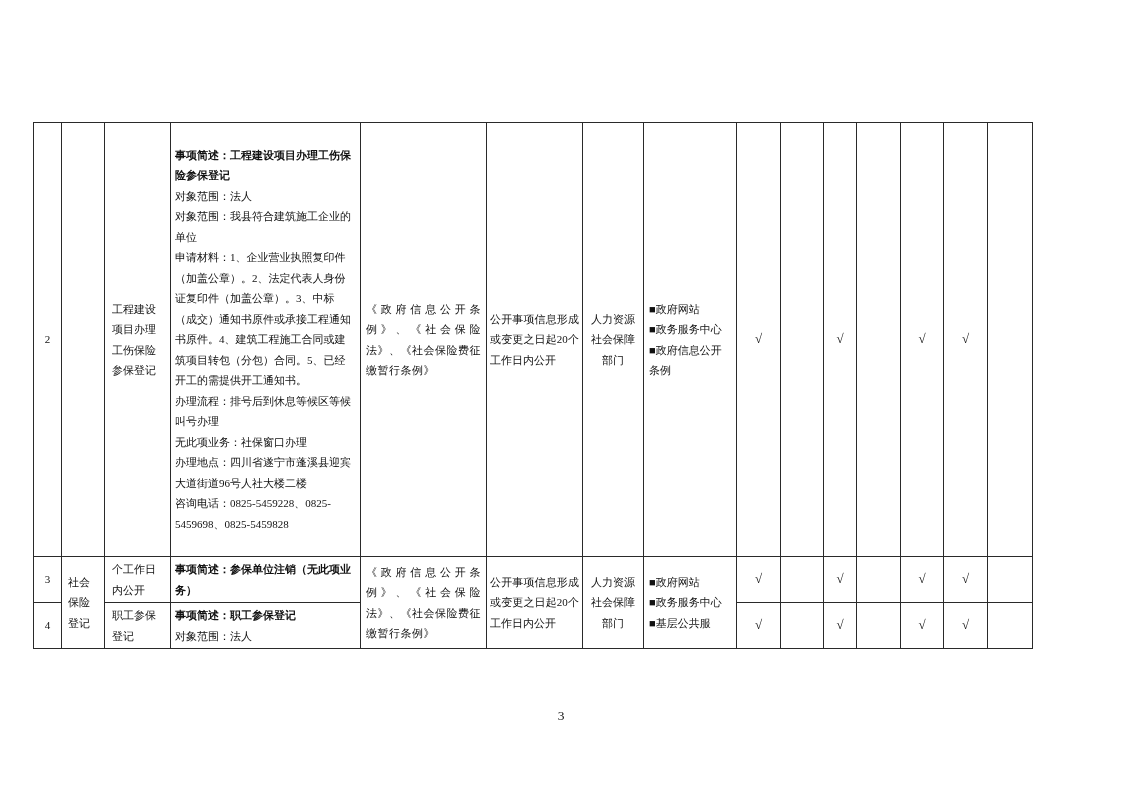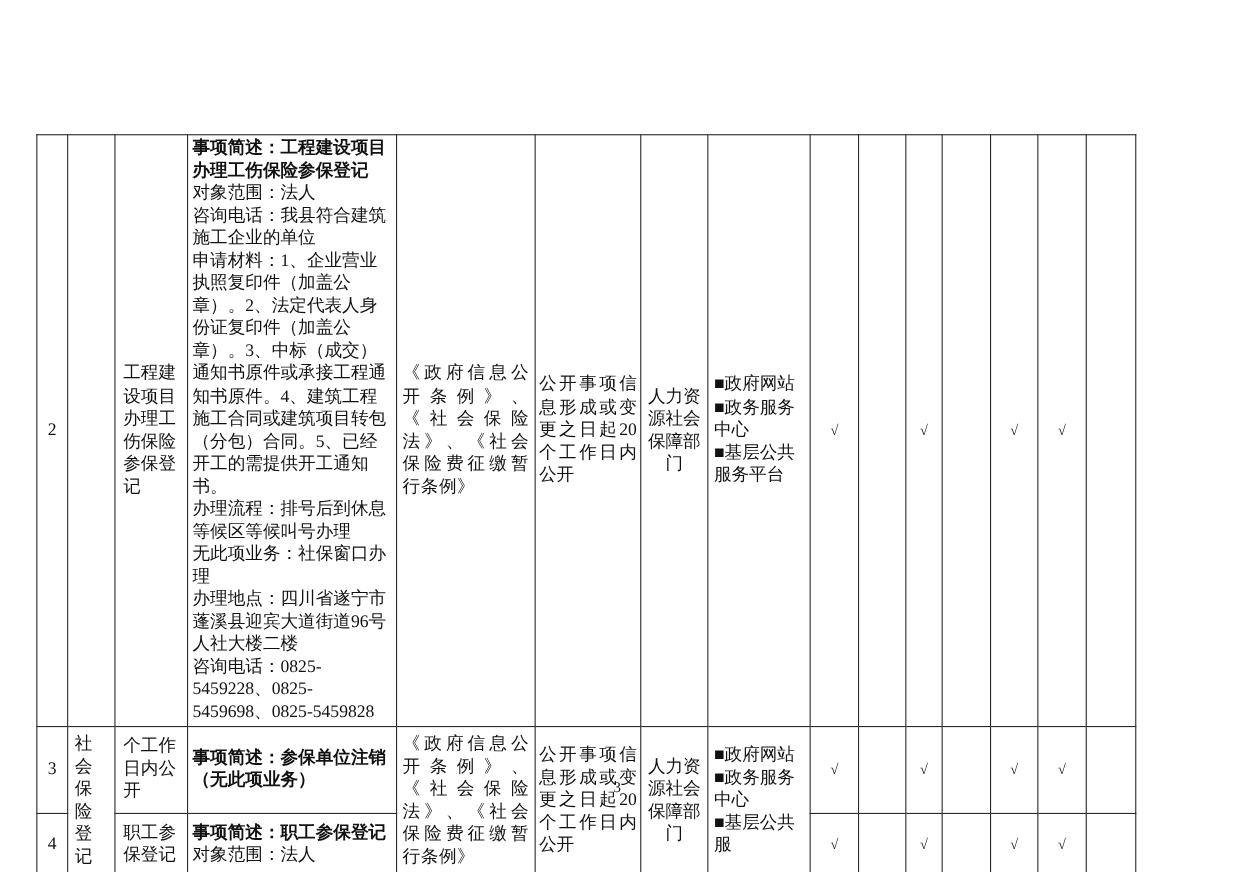--- a/index.html
+++ b/index.html
@@ -9,21 +9,21 @@
     color:#111;
   }
   .page{position:absolute;left:0;top:0;width:1122px;height:793px;background:#fff;}
 
   table.doc-table{
     position:absolute;left:33px;top:122px;
     width:999px;border-collapse:collapse;table-layout:fixed;
   }
   td{
     border:1px solid #2a2a2a;
-    font-size:16px;line-height:20.5px;
+    font-size:11px;line-height:20.5px;
     vertical-align:middle;overflow:hidden;
     padding:1px 4px;
   }
   tr.r2{height:434px;}
   tr.r3{height:40px;}
   tr.r4{height:46px;}
 
   td.col-seq{text-align:center;padding:1px 1px;}
   td.col-cat{text-align:left;padding:6px 6px;}
   td.col-item{text-align:left;padding:1px 7px;}
@@ -67,34 +67,34 @@
     </colgroup>
 
     <tbody>
         <tr class="r2">
       <td class="col-seq">2</td>
       <td class="col-cat"></td>
       <td class="col-item">工程建设项目办理工伤保险参保登记</td>
       <td class="col-details">
         <p class="b">事项简述：工程建设项目办理工伤保险参保登记</p>
         <p>对象范围：法人</p>
-        <p>咨询电话：我县符合建筑施工企业的单位</p>
+        <p>对象范围：我县符合建筑施工企业的单位</p>
         <p>申请材料：1、企业营业执照复印件（加盖公章）。2、法定代表人身份证复印件（加盖公章）。3、中标（成交）通知书原件或承接工程通知书原件。4、建筑工程施工合同或建筑项目转包（分包）合同。5、已经开工的需提供开工通知书。</p>
         <p>办理流程：排号后到休息等候区等候叫号办理</p>
         <p>无此项业务：社保窗口办理</p>
         <p>办理地点：四川省遂宁市蓬溪县迎宾大道街道96号人社大楼二楼</p>
         <p>咨询电话：0825-5459228、0825-5459698、0825-5459828</p>
       </td>
       <td class="col-basis">《政府信息公开条例》、《社会保险法》、《社会保险费征缴暂行条例》</td>
       <td class="col-time">公开事项信息形成或变更之日起20个工作日内公开</td>
       <td class="col-dept">人力资源社会保障部门</td>
       <td class="col-chan">
         <p>■政府网站</p>
         <p>■政务服务中心</p>
-        <p>■基层公共服务平台</p>
+        <p>■政府信息公开条例</p>
       </td>
       <td class="col-chk">√</td>
       <td class="col-chk"></td>
       <td class="col-chk">√</td>
       <td class="col-chk"></td>
       <td class="col-chk">√</td>
       <td class="col-chk">√</td>
       <td class="col-chk"></td>
     </tr>
 

